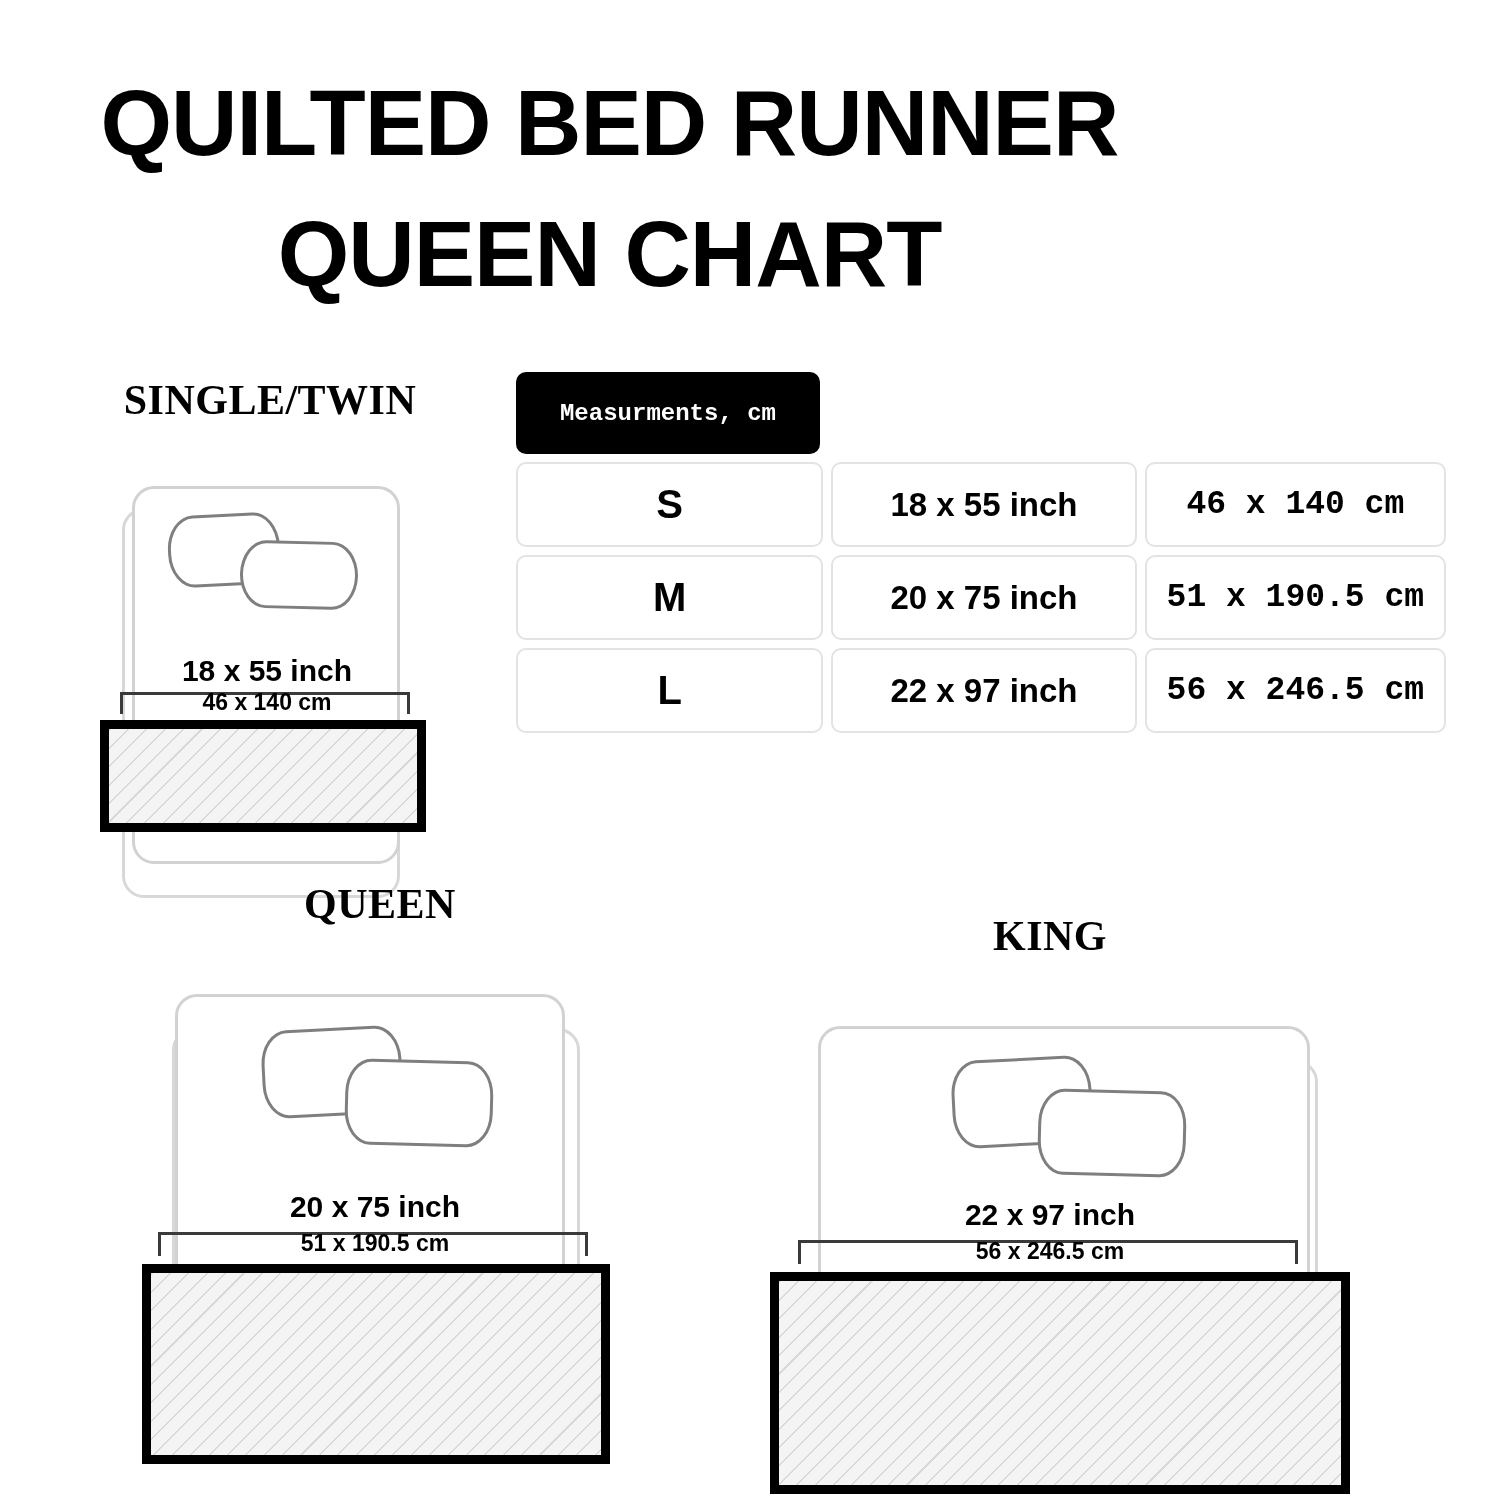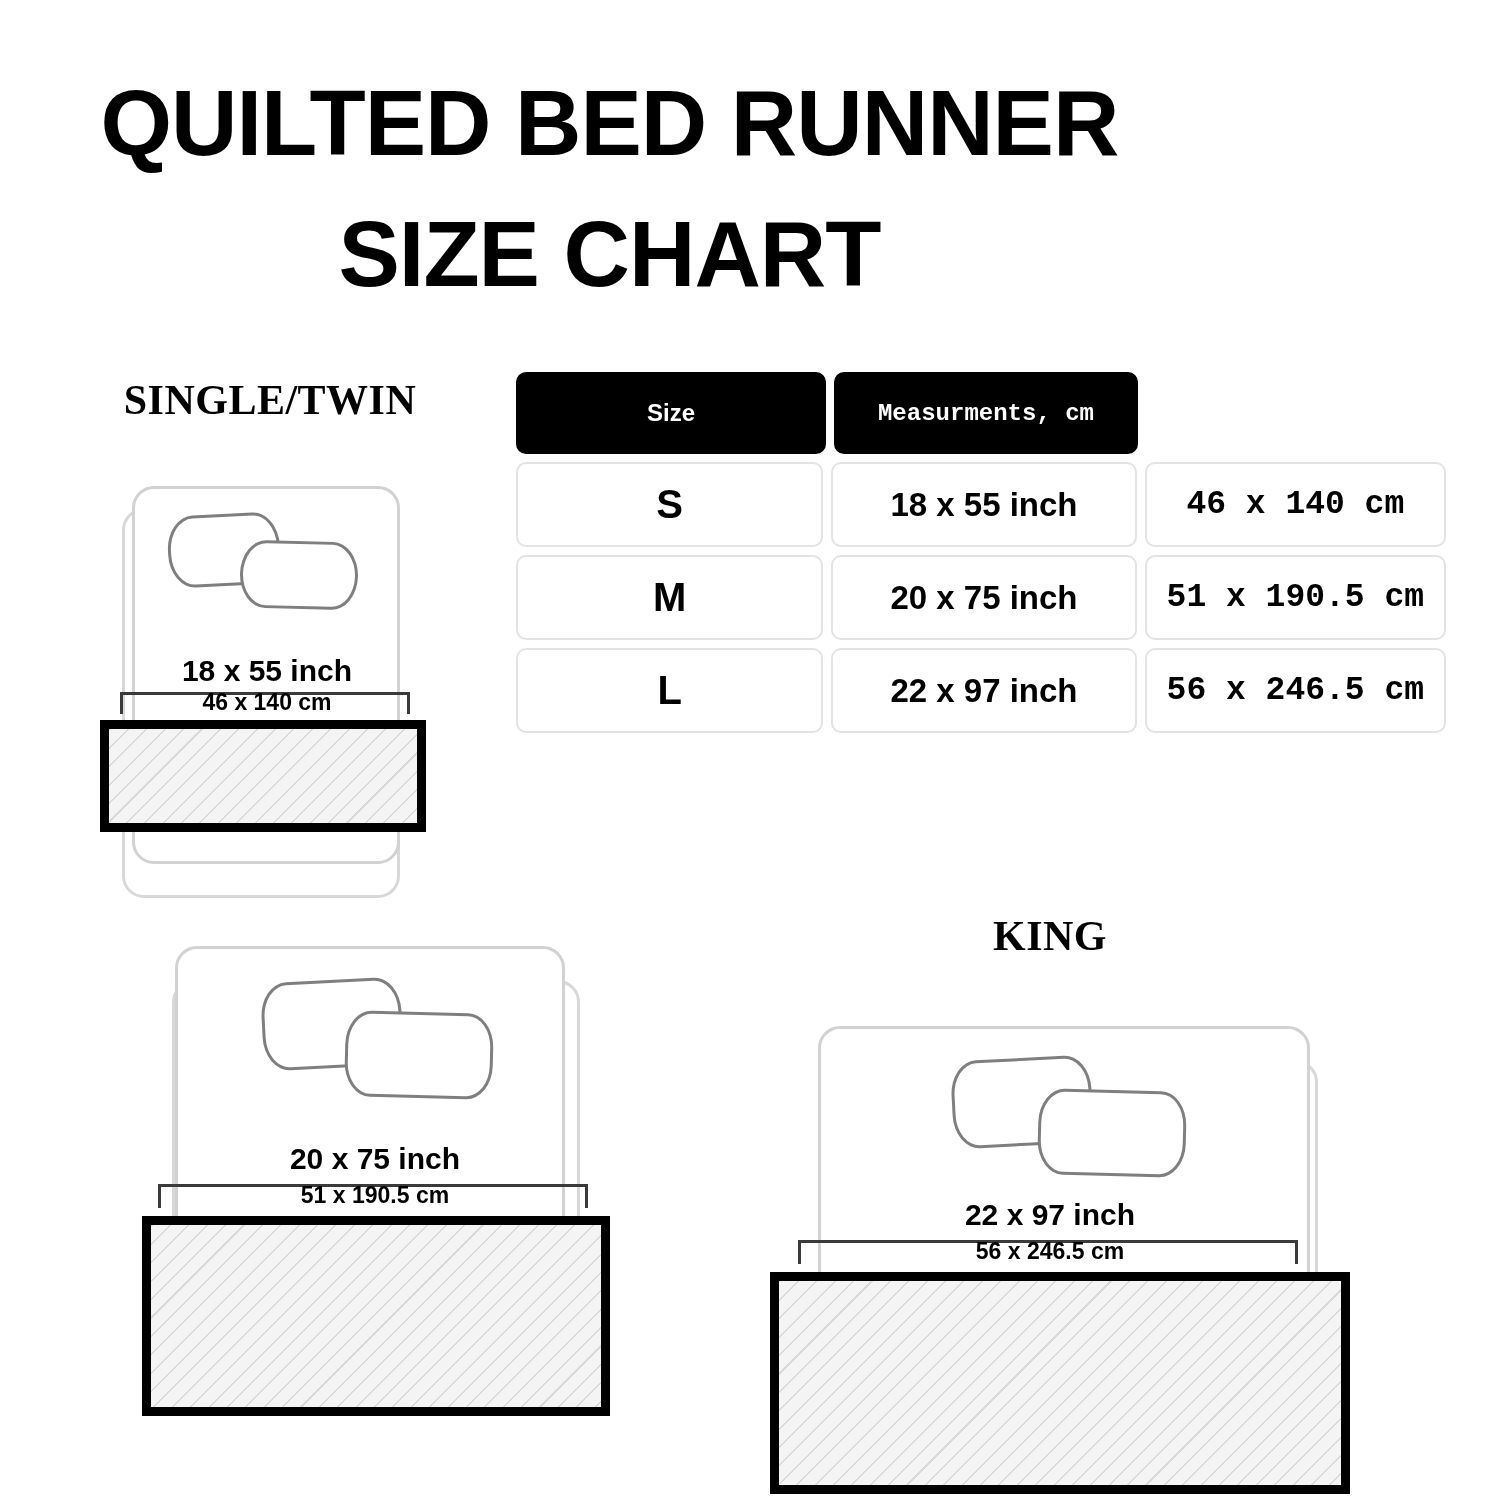--- a/index.html
+++ b/index.html
@@ -126,26 +126,25 @@
     border-top: 3px solid #3a3a3a;
   }
 </style>
 </head>
 <body>
 
 <div class="page">
 
   <div class="title">
     <span>QUILTED BED RUNNER</span>
-    <span class="l2">SIZE CHART</span>
+    <span class="l2">QUEEN CHART</span>
   </div>
 
   <div class="table">
     <div class="trow head">
-      <div class="tcell c1">Size</div>
       <div class="tcell c3">Measurments, cm</div>
     </div>
     <div class="trow body">
       <div class="tcell c1">S</div>
       <div class="tcell c2">18 x 55 inch</div>
       <div class="tcell c3">46 x 140 cm</div>
     </div>
     <div class="trow body">
       <div class="tcell c1">M</div>
       <div class="tcell c2">20 x 75 inch</div>
@@ -172,20 +171,21 @@
 
       <div class="dim-inch" style="left:62px; top:218px; width:290px;">18 x 55 inch</div>
       <div class="measure-bracket" style="left:60px; top:256px; width:290px; height:22px;"></div>
       <div class="dim-cm" style="left:62px; top:253px; width:290px;">46 x 140 cm</div>
 
       <div class="runner" style="left:40px; top:284px; width:326px; height:112px;"></div>
     </div>
   </div>
 
   <div class="panel" style="left:120px; top:880px; width:520px;">
+    <div class="panel-label" style="width:520px;">QUEEN</div>
 
     <div class="bed-wrap" style="position:relative; width:520px; height:560px; margin-top:14px;">
       <div class="mattress-shadow" style="left:52px; top:86px; width:408px; height:430px;"></div>
       <div class="mattress" style="left:55px; top:52px; width:390px; height:410px;"></div>
 
       <div class="pillow back" style="left:142px; top:86px; width:140px; height:88px;"></div>
       <div class="pillow front" style="left:225px; top:118px; width:148px; height:86px;"></div>
 
       <div class="dim-inch" style="left:40px; top:248px; width:430px;">20 x 75 inch</div>
       <div class="measure-bracket" style="left:38px; top:290px; width:430px; height:24px;"></div>

